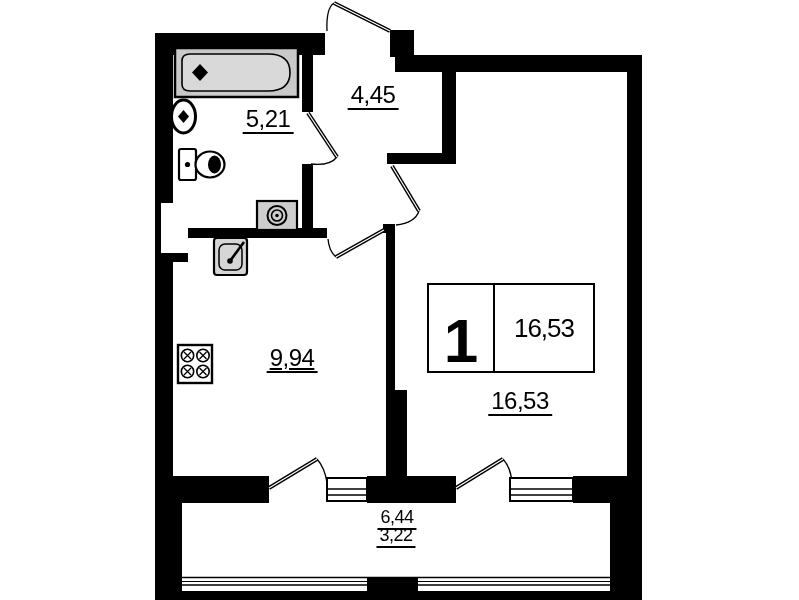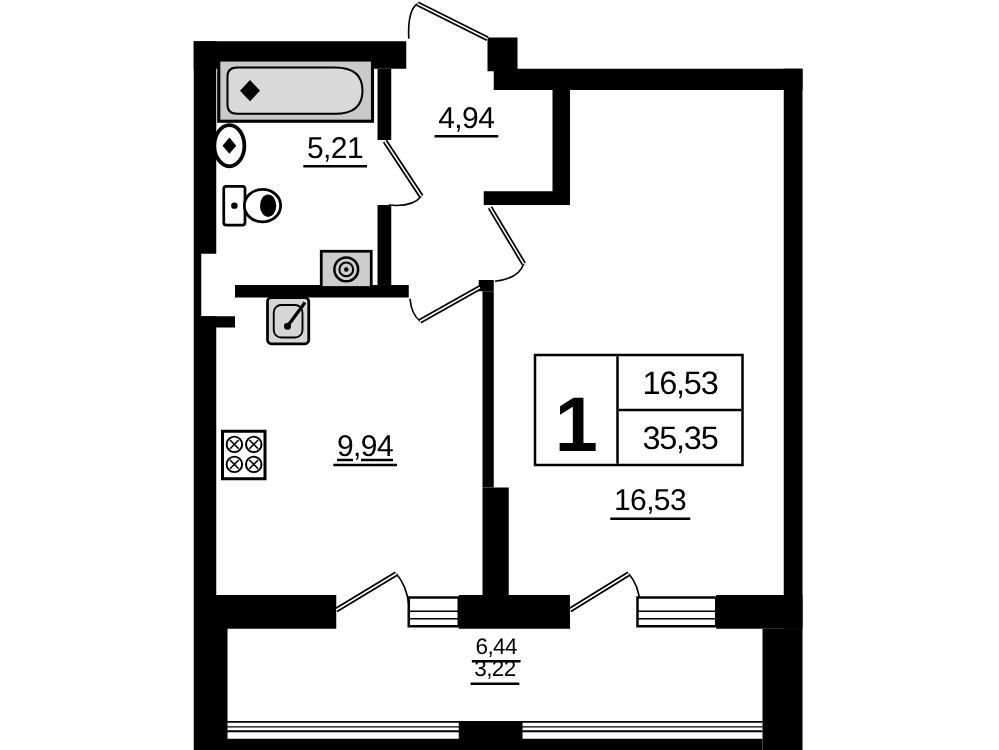--- a/index.html
+++ b/index.html
@@ -159,27 +159,26 @@
     </g>
 
     <g>
       <line x1="181" y1="577.5" x2="610" y2="577.5" stroke="#000" stroke-width="1.5"></line>
       <line x1="181" y1="581.5" x2="610" y2="581.5" stroke="#000" stroke-width="1.1"></line>
       <line x1="181" y1="585" x2="610" y2="585" stroke="#000" stroke-width="1.5"></line>
     </g>
   </svg>
 
   <div class="area-label" style="left:268px;top:106px;">5,21</div>
-  <div class="area-label" style="left:373px;top:82px;">4,94</div>
+  <div class="area-label" style="left:373px;top:82px;">4,45</div>
   <div class="area-label" style="left:292px;top:345px;text-decoration:underline;">9,94</div>
   <div class="area-label" style="left:520px;top:388px;">16,53</div>
   <div class="area-label small" style="left:397px;top:508px;">6,44</div>
   <div class="area-label small" style="left:396px;top:526px;">3,22</div>
 
   <div class="legend">
     <div class="legend-num">1</div>
     <div class="legend-rows">
       <div class="legend-row">16,53</div>
-      <div class="legend-row">35,35</div>
     </div>
   </div>
 
 </div>
 
 </body></html>

